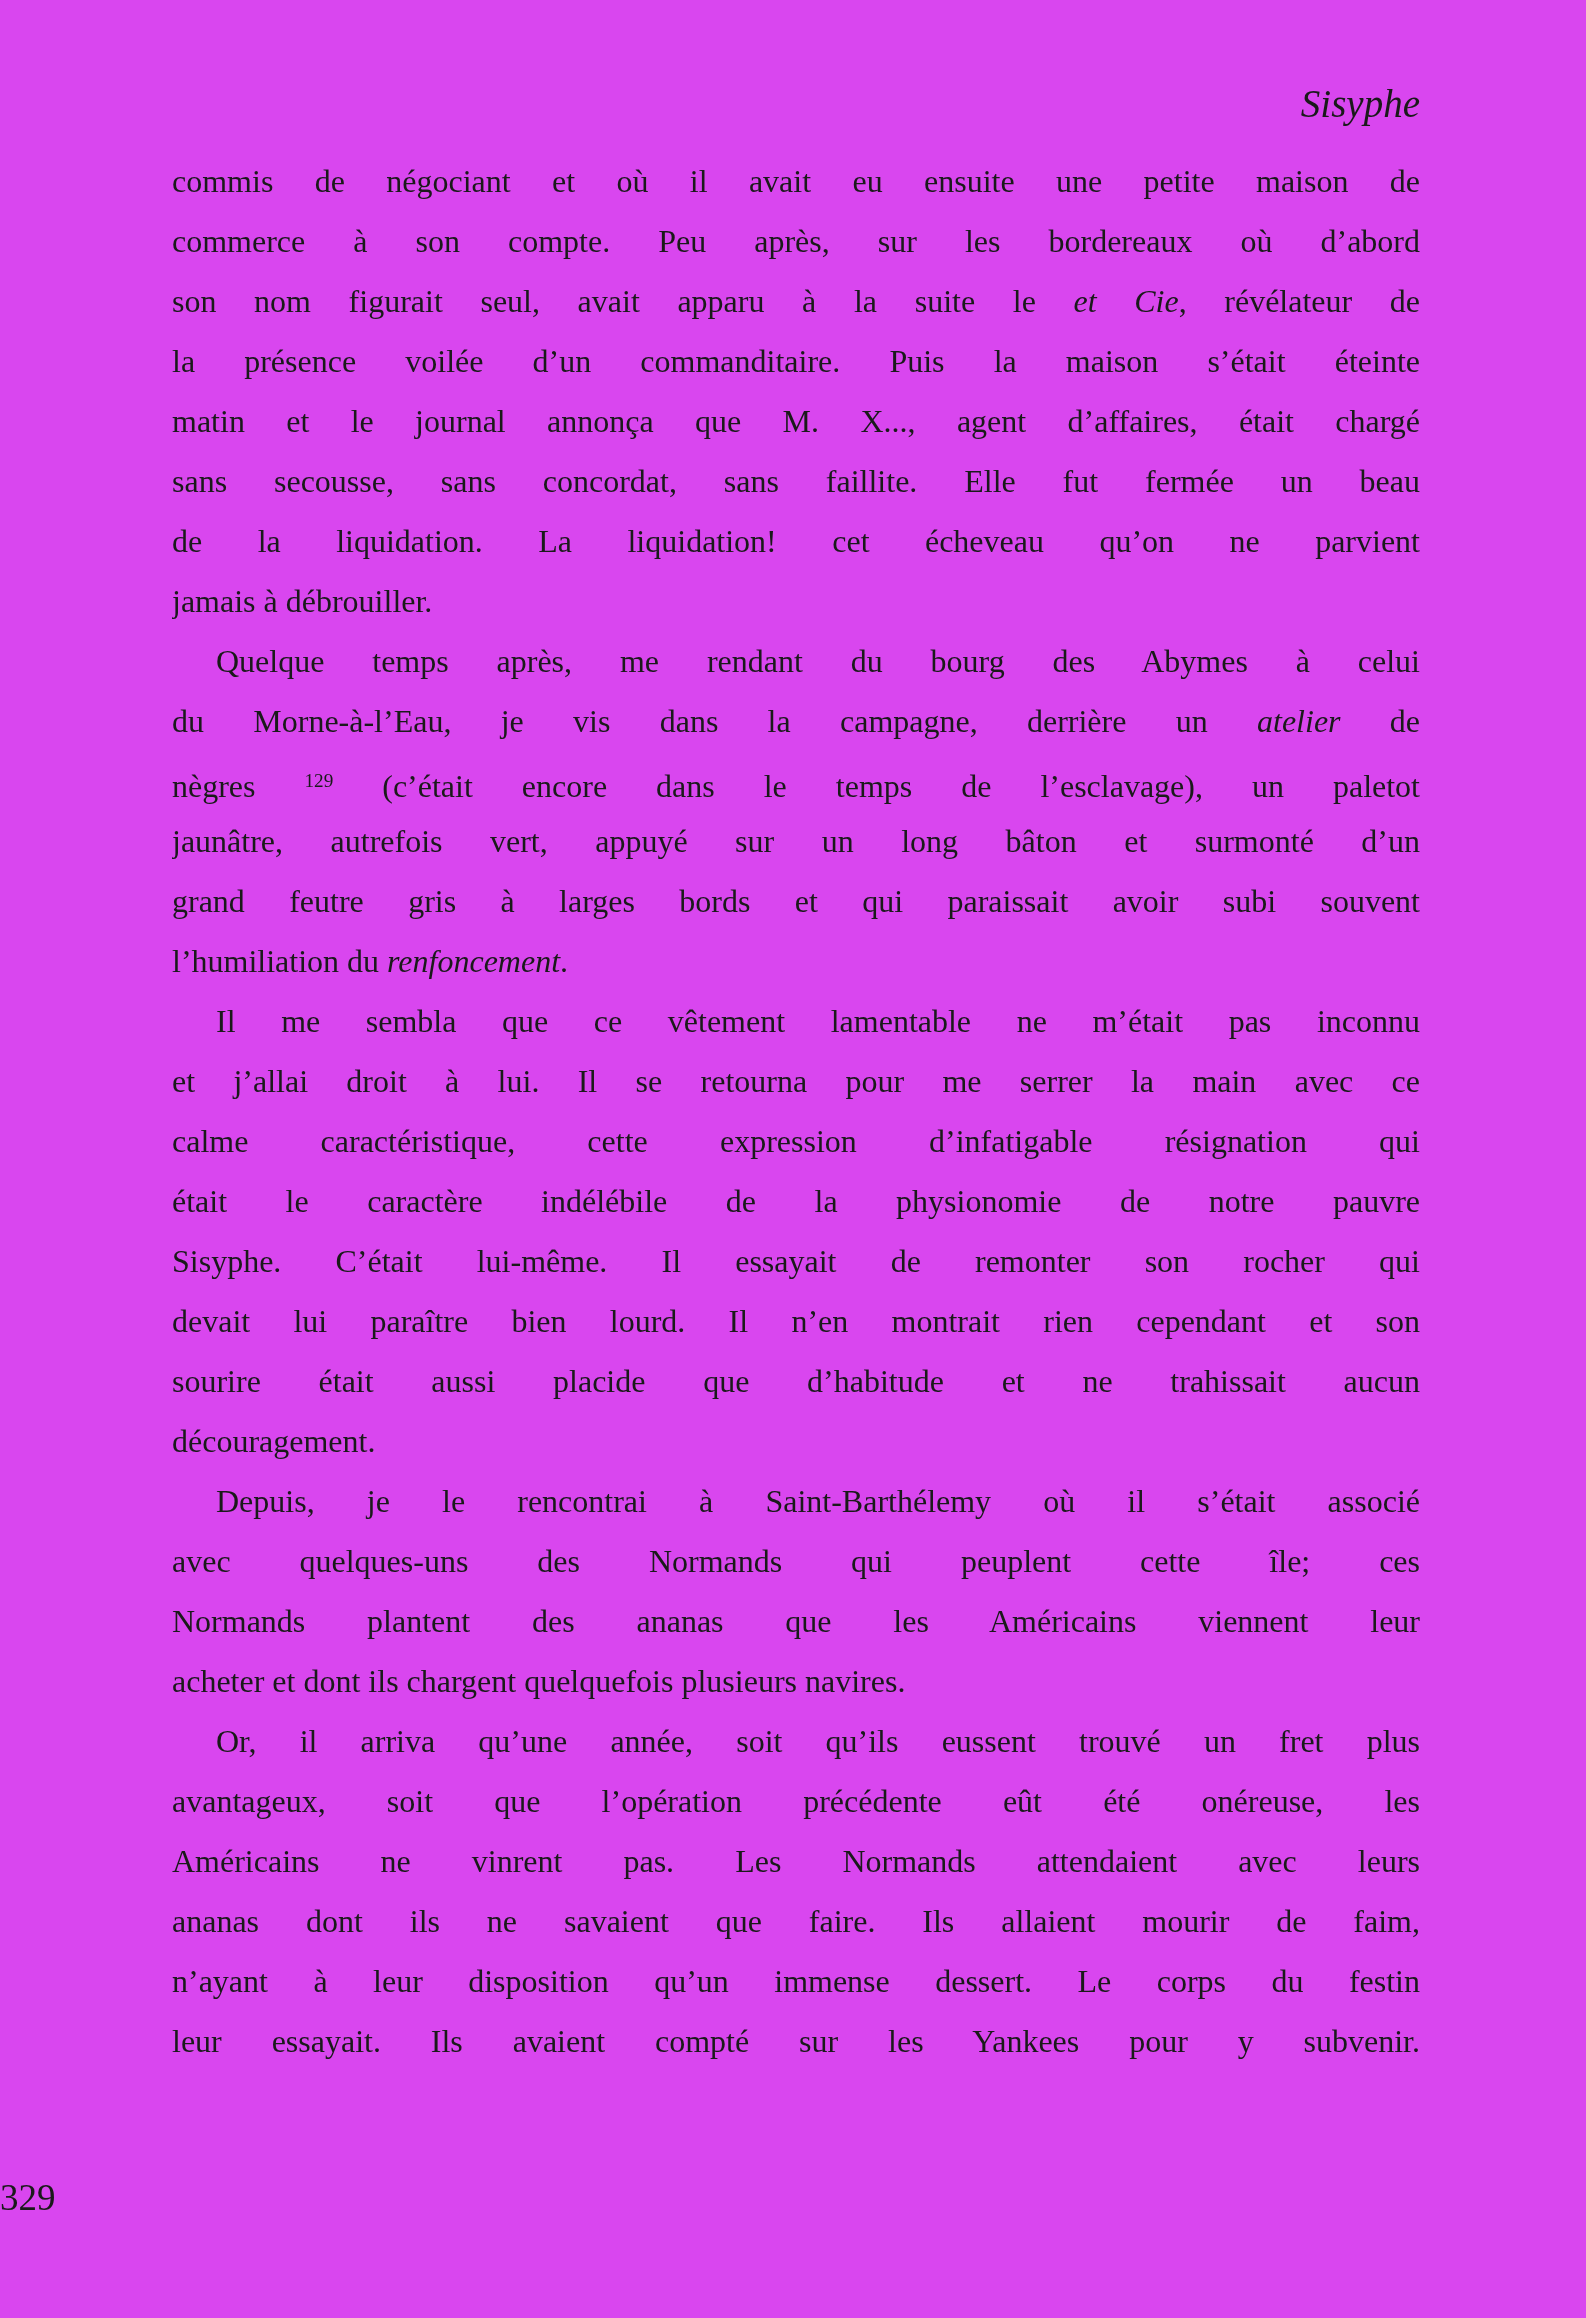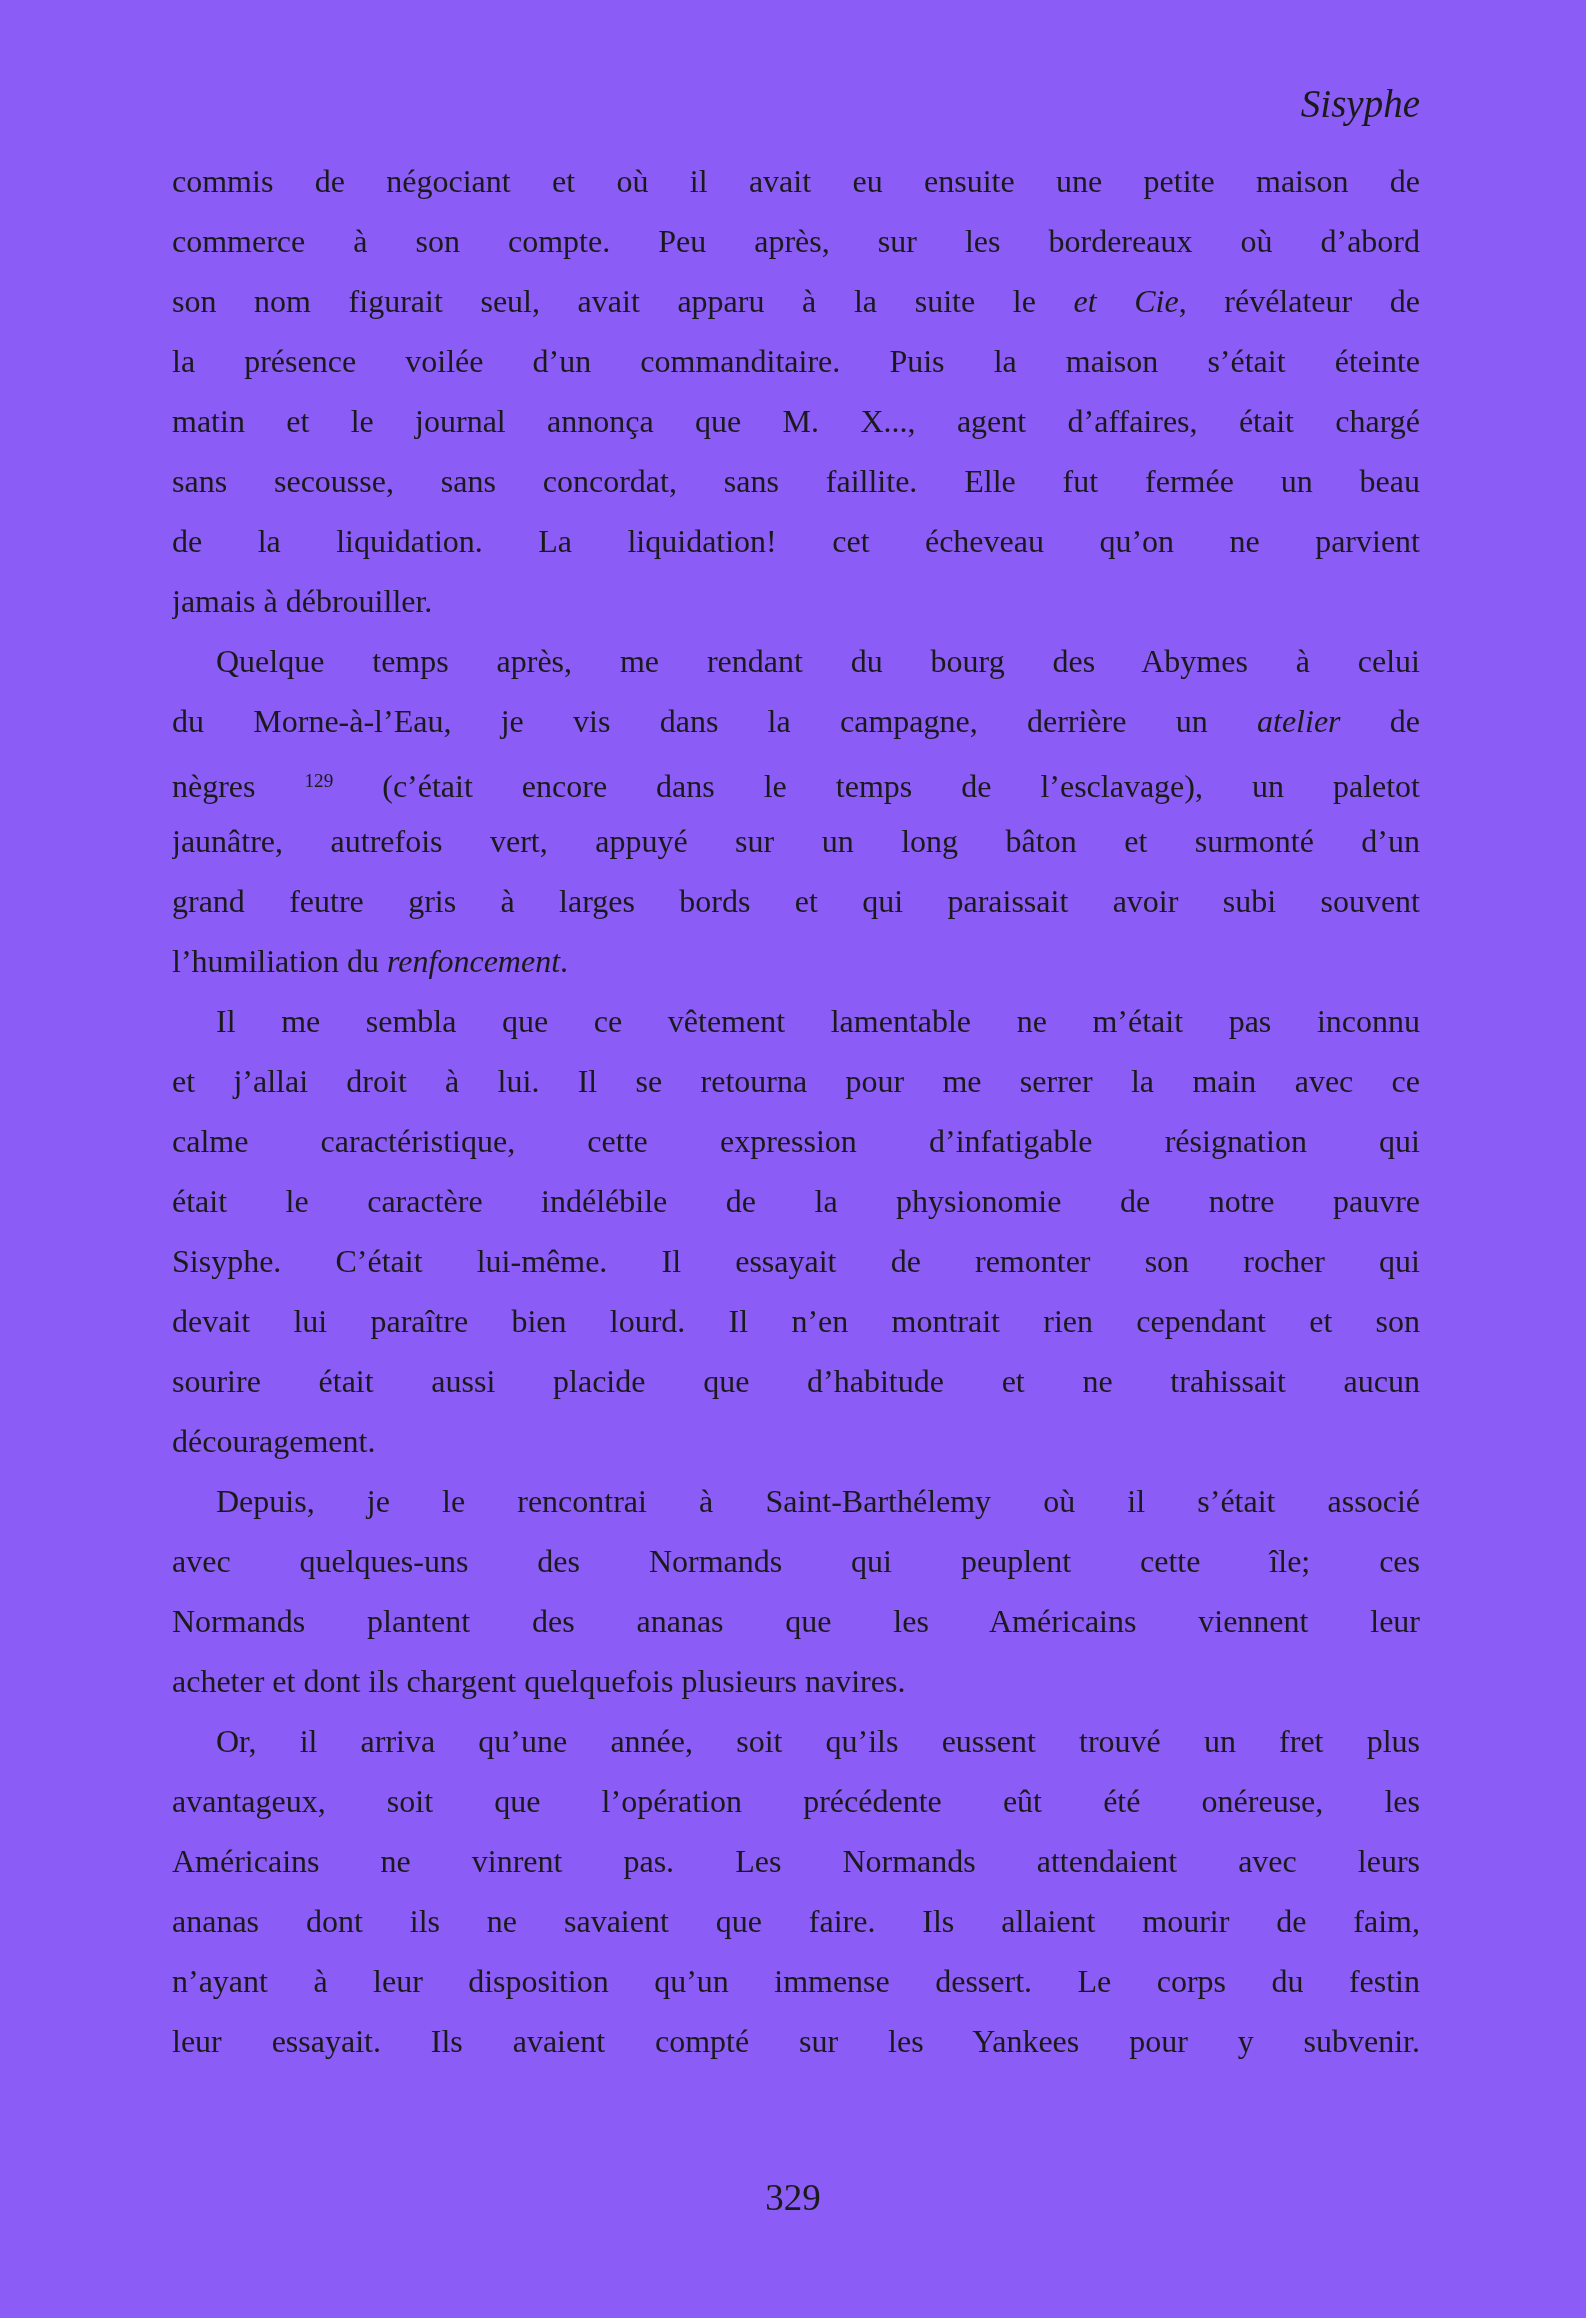--- a/index.html
+++ b/index.html
@@ -2,21 +2,21 @@
 <html style="font-size:12.4px"><head>
 <meta charset="utf-8">
 <title>Sisyphe — page 329</title>
 <style>
   * { margin: 0; padding: 0; box-sizing: border-box; }
   html, body { background: #ffffff; }
   .page {
     position: relative;
     width: 1586px;
     height: 2319px;
-    background: #8b5cf6;
+    background: #d946ef;
     color: #1a1a1a;
     font-family: "Liberation Serif", serif;
     overflow: hidden;
   }
   .running-header {
     position: absolute;
     left: 172px;
     top: 81px;
     width: 1248px;
     text-align: right;
@@ -47,21 +47,21 @@
   .it { font-style: italic; margin-top: 9px; }
   .sup {
     font-size: 60%;
     vertical-align: 0.5em;
   }
   .page-number {
     position: absolute;
     left: 0;
     top: 2168px;
     width: 1586px;
-    text-align: center;
+    text-align: left;
     font-size: 37px;
     line-height: 60px;
   }
 </style>
 </head>
 <body>
 
 <div class="page">
 
   <div class="running-header"><span>Sisyphe</span></div>

